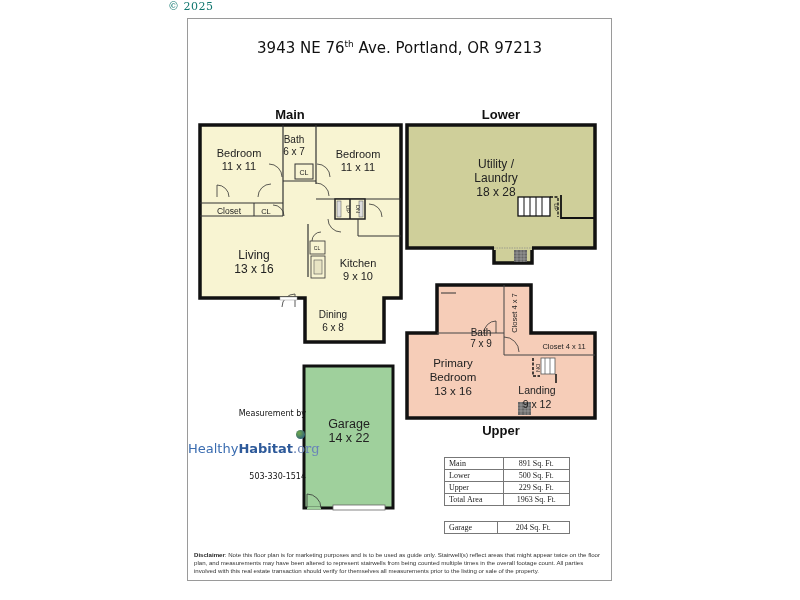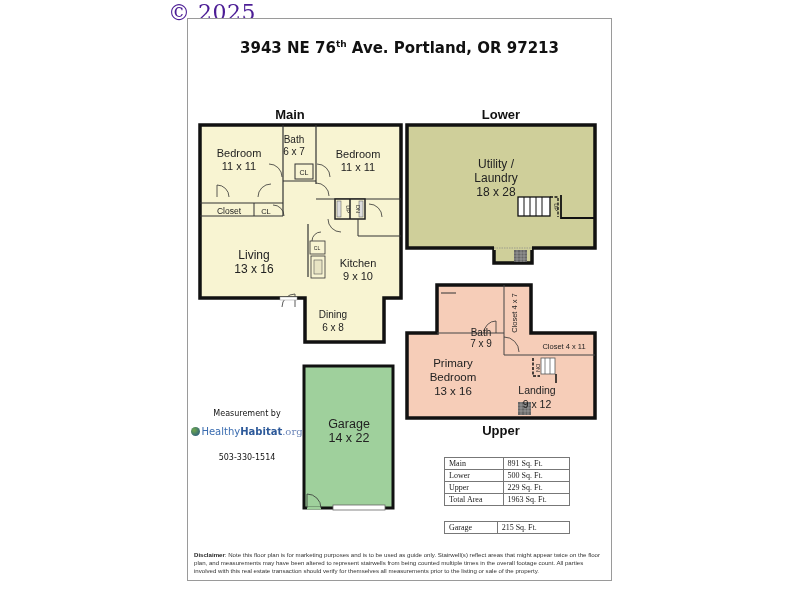--- a/index.html
+++ b/index.html
@@ -1,32 +1,32 @@
 <!DOCTYPE html>
 <html><head>
 <meta charset="utf-8">
 <style>
   html,body{margin:0;padding:0;background:#fff;}
   body{width:800px;height:600px;position:relative;overflow:hidden;font-family:"Liberation Sans",sans-serif;}
-  .copyright{position:absolute;left:168px;top:0px;font-family:"DejaVu Serif",serif;font-size:22px;color:#4c1d95;letter-spacing:0.5px;}
+  .copyright{position:absolute;left:168px;top:0px;font-family:"DejaVu Serif",serif;font-size:11px;color:#0f766e;letter-spacing:0.5px;}
   .frame{position:absolute;left:187px;top:18px;width:425px;height:563px;border:1px solid #9a9a9a;box-sizing:border-box;background:#fff;}
-  .title{position:absolute;left:0;width:100%;top:20px;text-align:center;font-family:"DejaVu Sans",sans-serif;font-weight:bold;font-size:15px;color:#111;}
+  .title{position:absolute;left:0;width:100%;top:20px;text-align:center;font-family:"DejaVu Sans",sans-serif;font-weight:normal;font-size:15px;color:#111;}
   .title sup{font-size:9px;}
   .lvl{position:absolute;font-weight:bold;font-size:13px;color:#111;text-align:center;}
   svg{position:absolute;left:0;top:0;}
   .lbl{font-family:"Liberation Sans",sans-serif;fill:#222;}
-  .meas{position:absolute;left:0;width:118px;top:390px;text-align:center;font-family:"DejaVu Sans",sans-serif;font-size:8px;color:#111;}
-  .meas .logo{margin-top:8px;font-size:10px;color:#3a6cb0;}
+  .meas{position:absolute;left:0;width:118px;top:390px;text-align:right;font-family:"DejaVu Sans",sans-serif;font-size:8px;color:#111;}
+  .meas .logo{margin-top:8px;font-size:13px;color:#3a6cb0;}
   .meas .logo b{color:#2e5a9a;}
   .meas .logo .org{color:#6a84b8;font-family:"DejaVu Serif",serif;}
   .meas .phone{margin-top:16px;}
   .globe{display:inline-block;width:9px;height:9px;border-radius:50%;background:radial-gradient(circle at 35% 35%,#6fa84a,#1d4f8a);vertical-align:-1px;margin-right:1px;}
   table.area{position:absolute;border-collapse:collapse;font-family:"Liberation Serif",serif;font-size:8px;color:#222;}
   table.area td{border:1px solid #777;padding:1px 4px;height:9px;}
-  table.area td.v{text-align:left;}
+  table.area td.v{text-align:center;}
   table.area tr.total td{font-weight:normal;}
   .disclaimer{position:absolute;left:6px;right:6px;top:532px;font-size:6.1px;line-height:8px;color:#333;}
   .disclaimer b{color:#222;}
 </style>
 </head>
 <body>
 
 <div class="copyright">© 2025</div>
 
 <div class="frame">
@@ -190,19 +190,19 @@
           <td>Total Area</td>
           <td class="v">1963 Sq. Ft.</td>
         </tr>
   </tbody>
     </table>
 
   <table class="area" style="left:256px;top:502px;width:126px;">
     <tbody>
         <tr>
           <td>Garage</td>
-          <td class="v">215 Sq. Ft.</td>
+          <td class="v">204 Sq. Ft.</td>
         </tr>
   </tbody>
     </table>
 
   <div class="disclaimer"><b>Disclaimer</b><span>: Note this floor plan is for marketing purposes and is to be used as guide only.  Stairwell(s) reflect areas that might appear twice on the floor plan, and measurements may have been altered to represent stairwells from being counted multiple times in the overall footage count.  All parties involved with this real estate transaction should verify for themselves all measurements prior to the listing or sale of the property.</span></div>
 </div>
 
 </body></html>

